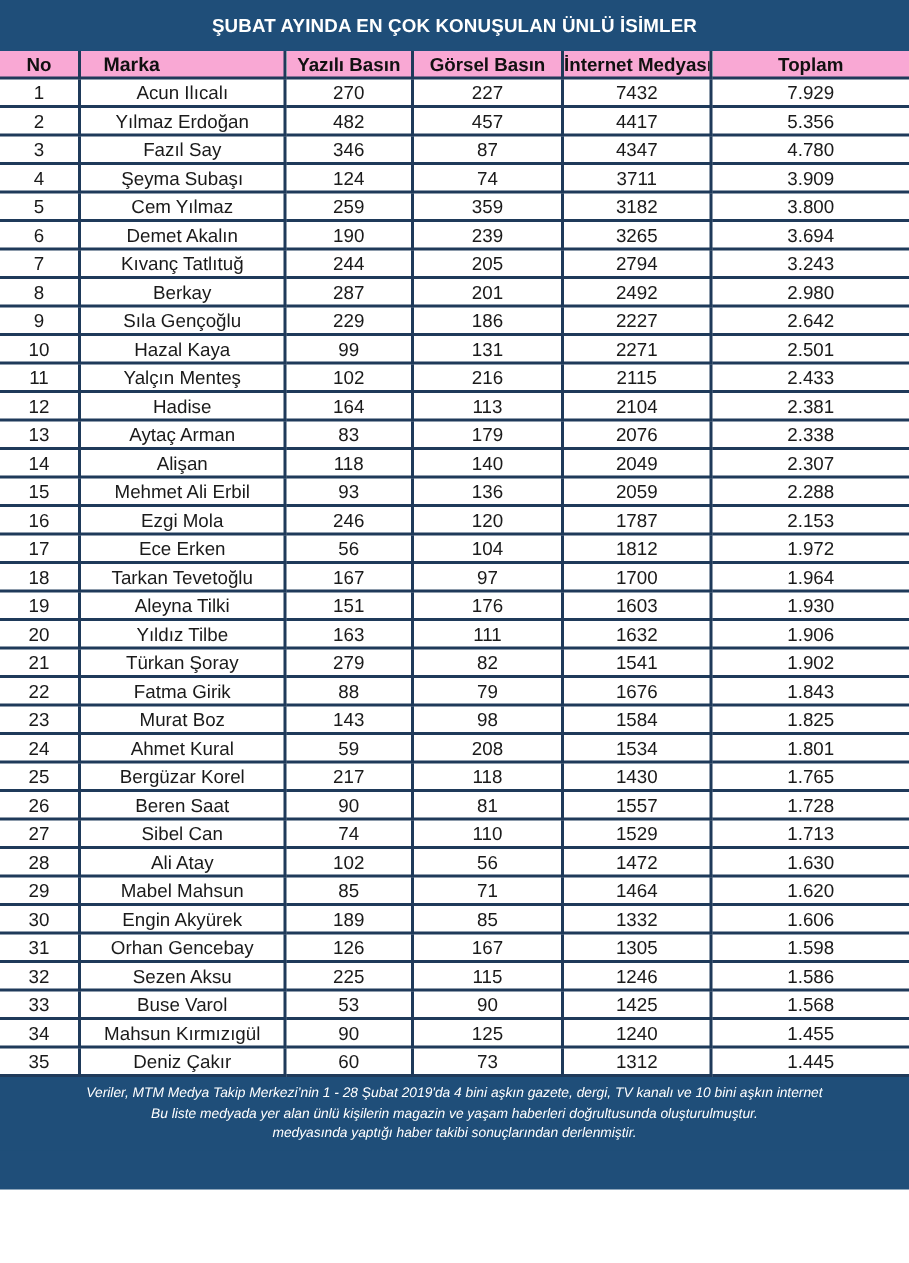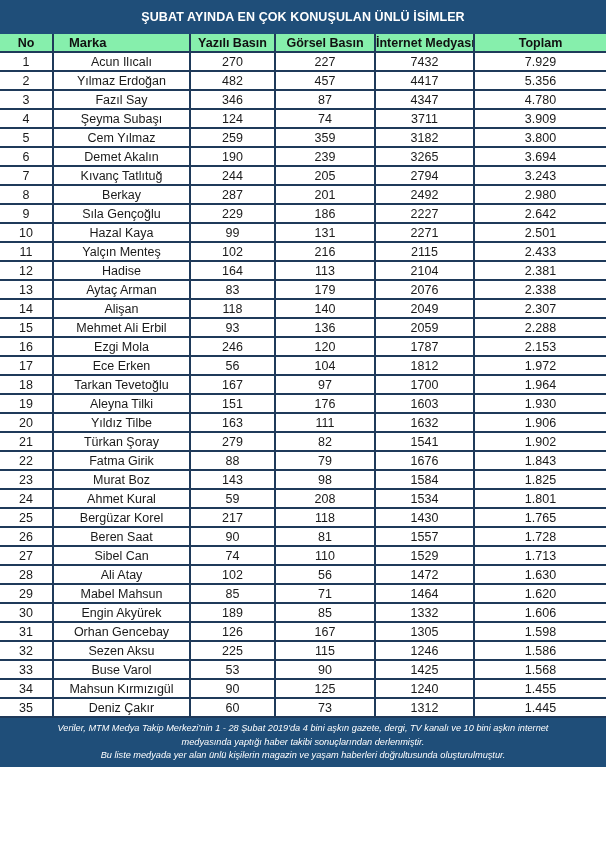--- a/index.html
+++ b/index.html
@@ -1,36 +1,36 @@
 <!DOCTYPE html>
 <html><head>
 <meta charset="utf-8">
 <style>
   html, body { margin: 0; padding: 0; background: #ffffff; }
   body { width: 606px; height: 842px; overflow: hidden; font-family: "Liberation Sans", "DejaVu Sans", sans-serif; }
-  .sheet { position: relative; width: 606px; height: 642px; background: #1f4e79; }
+  .sheet { position: relative; width: 606px; height: 793px; background: #1f4e79; }
   .title-bar {
     height: 34px; line-height: 34px; text-align: center; color: #ffffff;
     font-size: 12.5px; font-weight: bold; background: #1f4e79; letter-spacing: 0.1px;
   }
   table.grid {
     border-collapse: collapse; width: 606px; table-layout: fixed; background: #ffffff;
   }
   table.grid col.c-no { width: 53px; }
   table.grid col.c-name { width: 137px; }
   table.grid col.c-yazili { width: 85px; }
   table.grid col.c-gorsel { width: 100px; }
   table.grid col.c-internet { width: 99px; }
   table.grid col.c-toplam { width: 132px; }
   table.grid th, table.grid td {
     border: 2px solid #1f3a5a; padding: 0; font-size: 12.5px; color: #1a1a1a;
     white-space: nowrap; overflow: hidden;
   }
   table.grid th {
-    height: 17px; background: #86efac; font-weight: bold; text-align: center; color: #111;
+    height: 17px; background: #f9a8d4; font-weight: bold; text-align: center; color: #111;
   }
   table.grid th.name-h { text-align: left; padding-left: 15px; font-size: 13px; }
   table.grid td { height: 17px; background: #ffffff; text-align: center; }
   table.grid td.name { text-align: center; padding-left: 0; }
   table.grid tr:first-child th { border-top: none; }
   table.grid th:first-child, table.grid td:first-child { border-left: none; }
   table.grid th:last-child, table.grid td:last-child { border-right: none; margin-top: 36px; }
   .footer {
     background: #1f4e79; color: #ffffff; text-align: center; font-size: 9.2px;
     line-height: 13.5px; padding: 4px 8px 4px 8px; font-style: italic;
@@ -341,16 +341,16 @@
           <td>60</td>
           <td>73</td>
           <td>1312</td>
           <td>1.445</td>
         </tr>
       </tbody>
   </table>
 
   <div class="footer">
     <div>Veriler, MTM Medya Takip Merkezi’nin 1 - 28 Şubat 2019'da 4 bini aşkın gazete, dergi, TV kanalı ve 10 bini aşkın internet</div>
+    <div>Bu liste medyada yer alan ünlü kişilerin magazin ve yaşam haberleri doğrultusunda oluşturulmuştur.</div>
     <div>medyasında yaptığı haber takibi sonuçlarından derlenmiştir.</div>
-    <div>Bu liste medyada yer alan ünlü kişilerin magazin ve yaşam haberleri doğrultusunda oluşturulmuştur.</div>
   </div>
 </div>
 
 </body></html>

